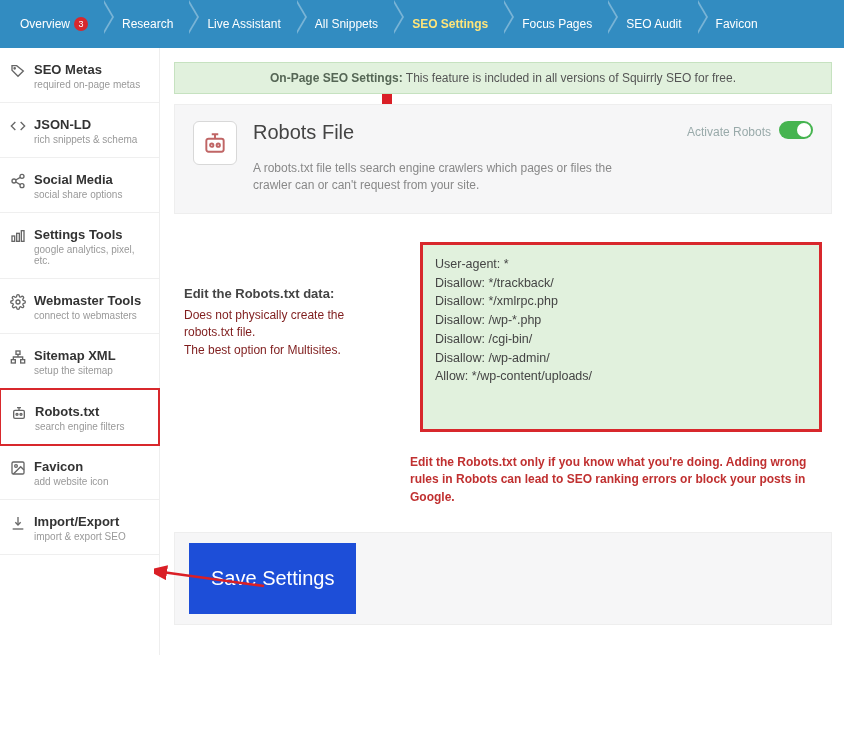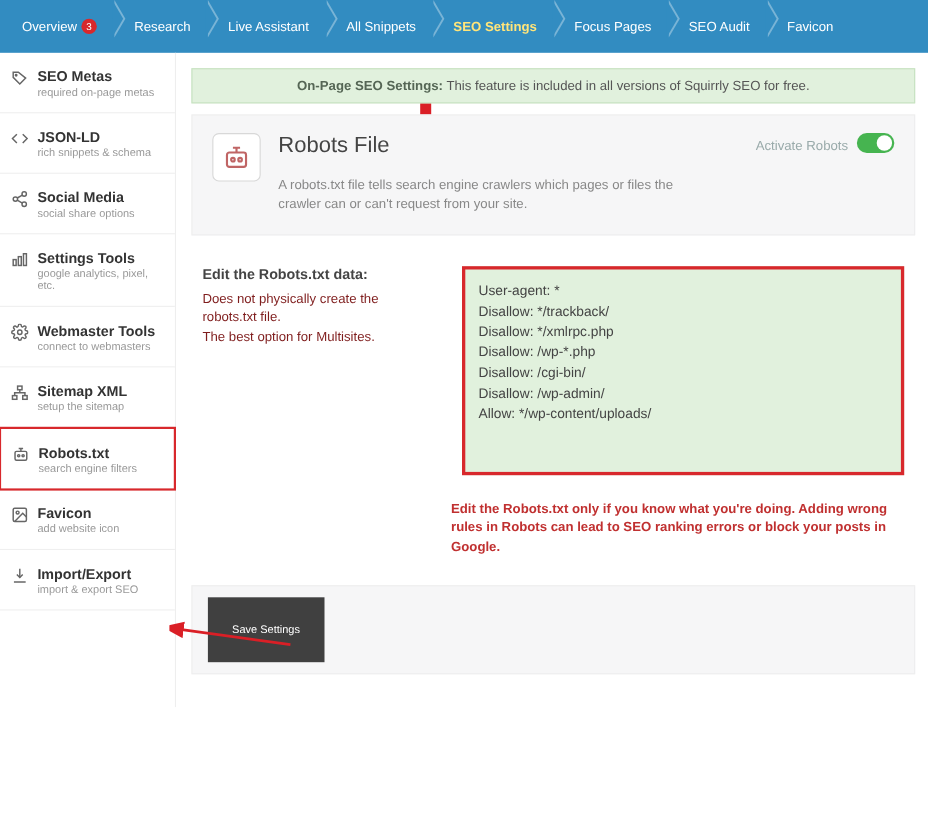--- a/index.html
+++ b/index.html
@@ -146,21 +146,21 @@
       border-radius: 50%;
       background: #fff;
     }
 
     
     .editor-row {
       display: flex;
       gap: 26px;
       padding: 28px 10px 10px 10px;
     }
-    .editor-left { width: 210px; font-size: 12px; }
+    .editor-left { width: 210px; font-size: 12px; margin-top: 44px; }
     .editor-left h4 { font-weight: 700; color: #444; font-size: 13px; margin-bottom: 6px; }
     .editor-left p { color: #7f1d1d; line-height: 1.45; }
 
     .robots-box {
       flex: 1;
       background: #e1f1dd;
       border: 3px solid #d8282c;
       padding: 10px 12px;
       font-size: 12.5px;
       color: #444;
@@ -177,25 +177,25 @@
       line-height: 1.45;
       max-width: 430px;
     }
     .savebar {
       margin-top: 26px;
       background: #f6f6f7;
       border: 1px solid #eee;
       padding: 10px 14px;
     }
     .save-btn {
-      background: #404040;
+      background: #1d4ed8;
       color: #fff;
       border: none;
       padding: 24px 22px;
-      font-size: 10px;
+      font-size: 20px;
       cursor: pointer;
     }
 
     
     .arrow-up {
       position: absolute;
       left: 372px;
       top: 16px;
       width: 0; height: 0;
       border-left: 15px solid transparent;

